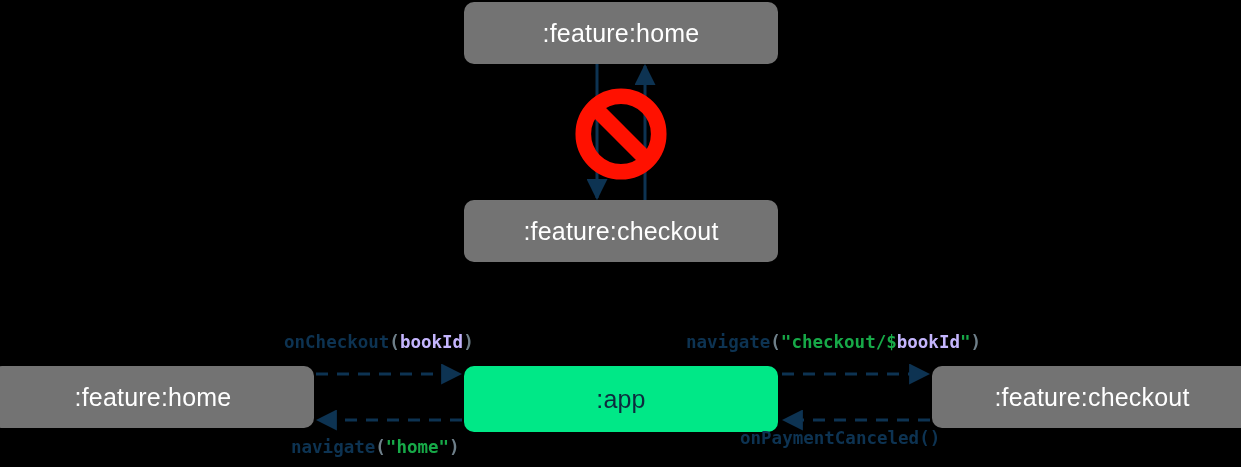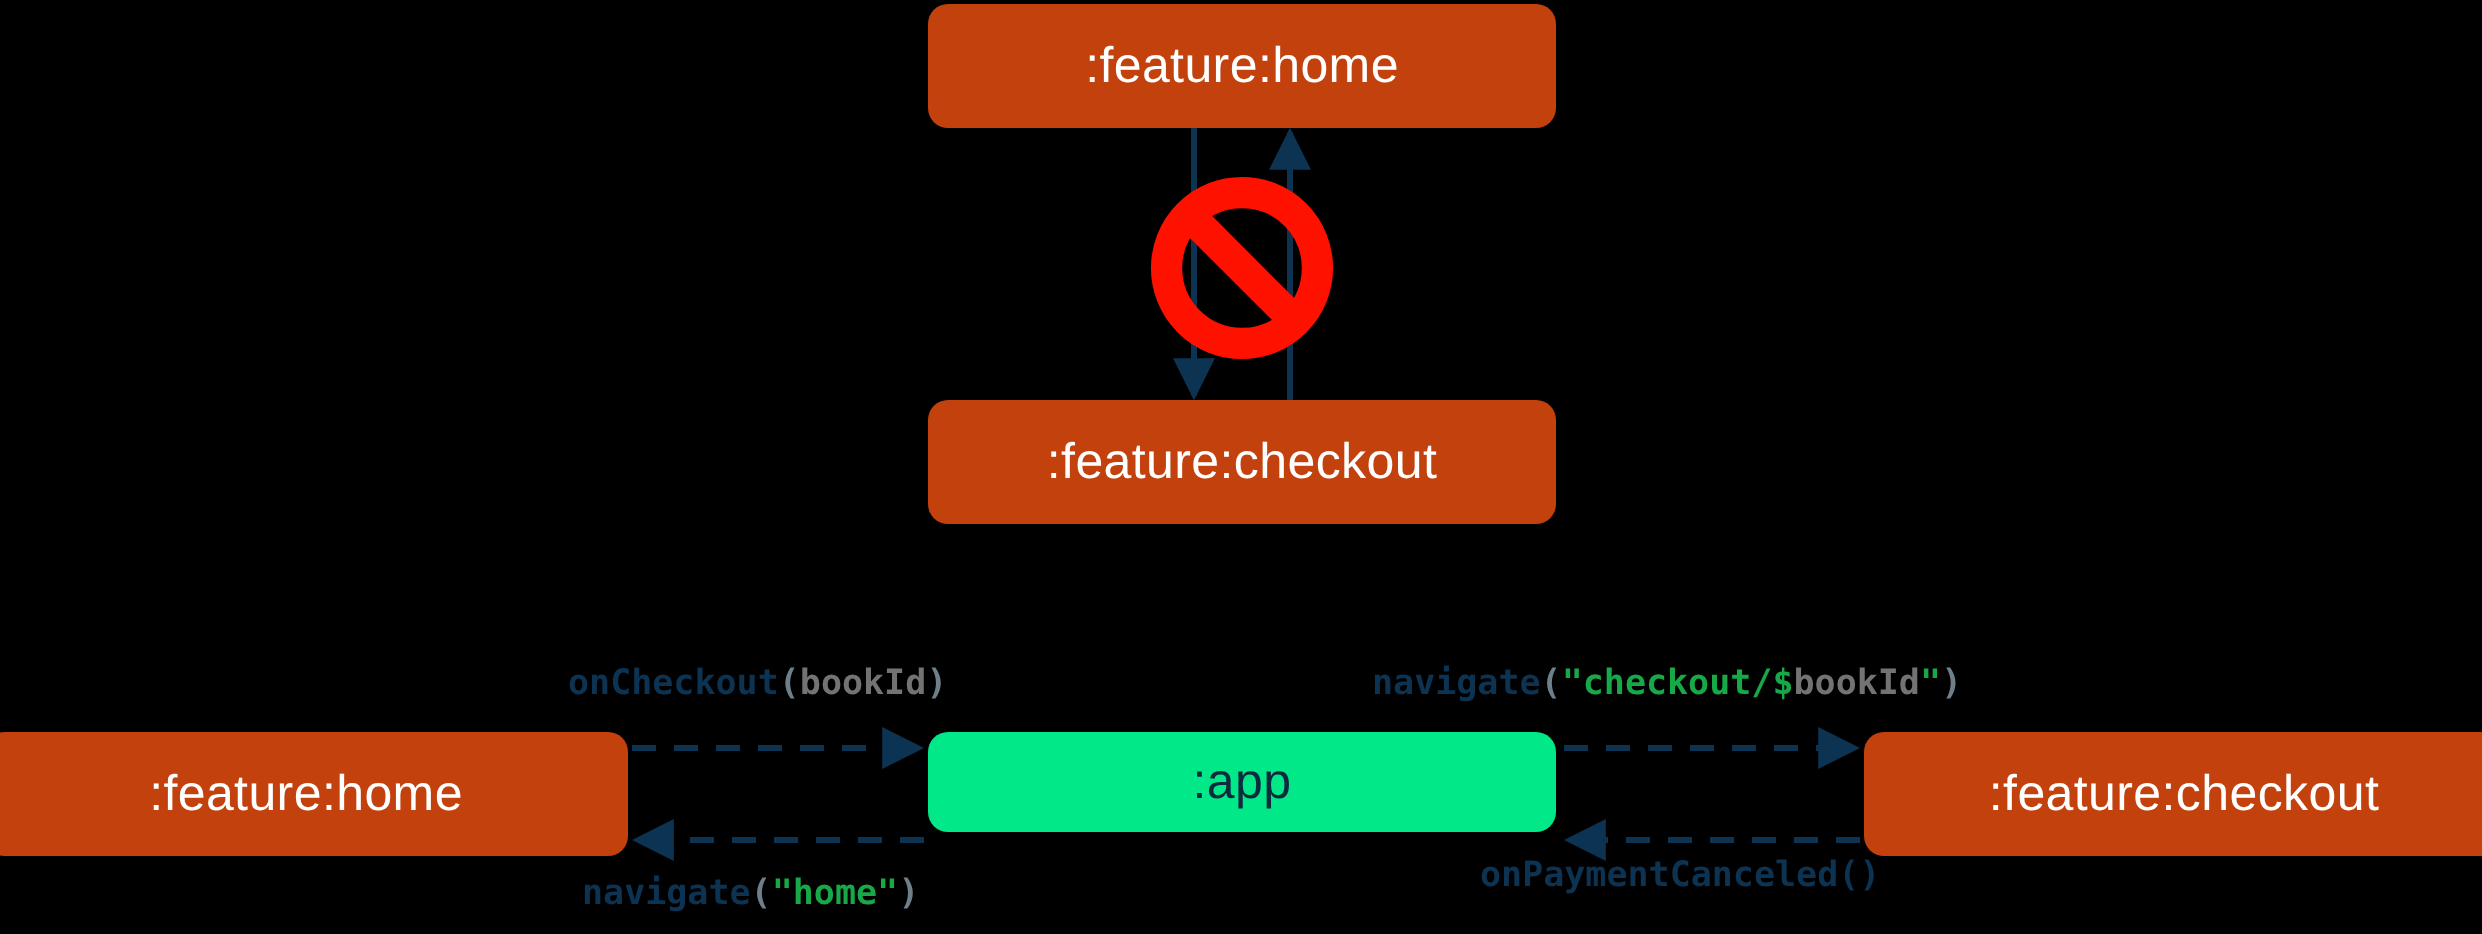--- a/index.html
+++ b/index.html
@@ -28,35 +28,35 @@
     display: flex;
     align-items: center;
     justify-content: center;
     font-family: "Liberation Sans", sans-serif;
     font-size: 25px;
     letter-spacing: 0.2px;
     white-space: nowrap;
     user-select: none;
   }
   .node.orange {
-    background: #c2410c;
+    background: #737373;
     color: #FFFFFF;
   }
   .node.green {
     background: #00E887;
     color: #0D2B3E;
   }
 
   
   #node-top-home      { left: 464px; top: 2px;   width: 314px; height: 62px; }
   #node-top-checkout  { left: 464px; top: 200px; width: 314px; height: 62px; }
 
   
   #node-bottom-home     { left: -8px;  top: 366px; width: 322px; height: 62px; }
-  #node-bottom-app      { left: 464px; top: 366px; width: 314px; height: 50px; }
+  #node-bottom-app      { left: 464px; top: 366px; width: 314px; height: 66px; }
   #node-bottom-checkout { left: 932px; top: 366px; width: 320px; height: 62px; }
 
   
   #edge-layer {
     position: absolute;
     left: 0;
     top: 0;
     width: 1241px;
     height: 467px;
     pointer-events: none;
@@ -76,21 +76,21 @@
     position: absolute;
     font-family: "DejaVu Sans Mono", "Liberation Mono", monospace;
     font-size: 17.5px;
     font-weight: bold;
     white-space: nowrap;
     letter-spacing: 0px;
     user-select: none;
   }
   .tok-fn    { color: #0D3352; margin-top: 12px; }
   .tok-paren { color: #6E7F89; }
-  .tok-arg   { color: #737373; }
+  .tok-arg   { color: #c4b5fd; }
   .tok-str   { color: #17A948; }
 
   #label-oncheckout       { left: 284px; top: 332px; }
   #label-navigate-checkout{ left: 686px; top: 332px; }
   #label-navigate-home    { left: 291px; top: 437px; }
   #label-onpaymentcancel  { left: 740px; top: 428px; }
 </style>
 </head>
 <body>
 

